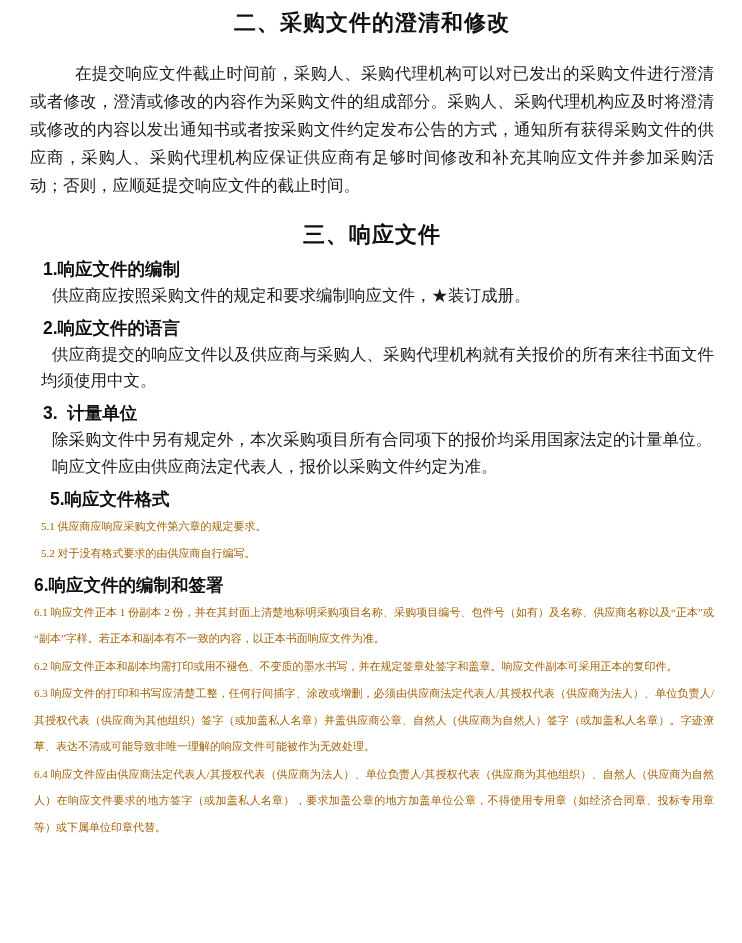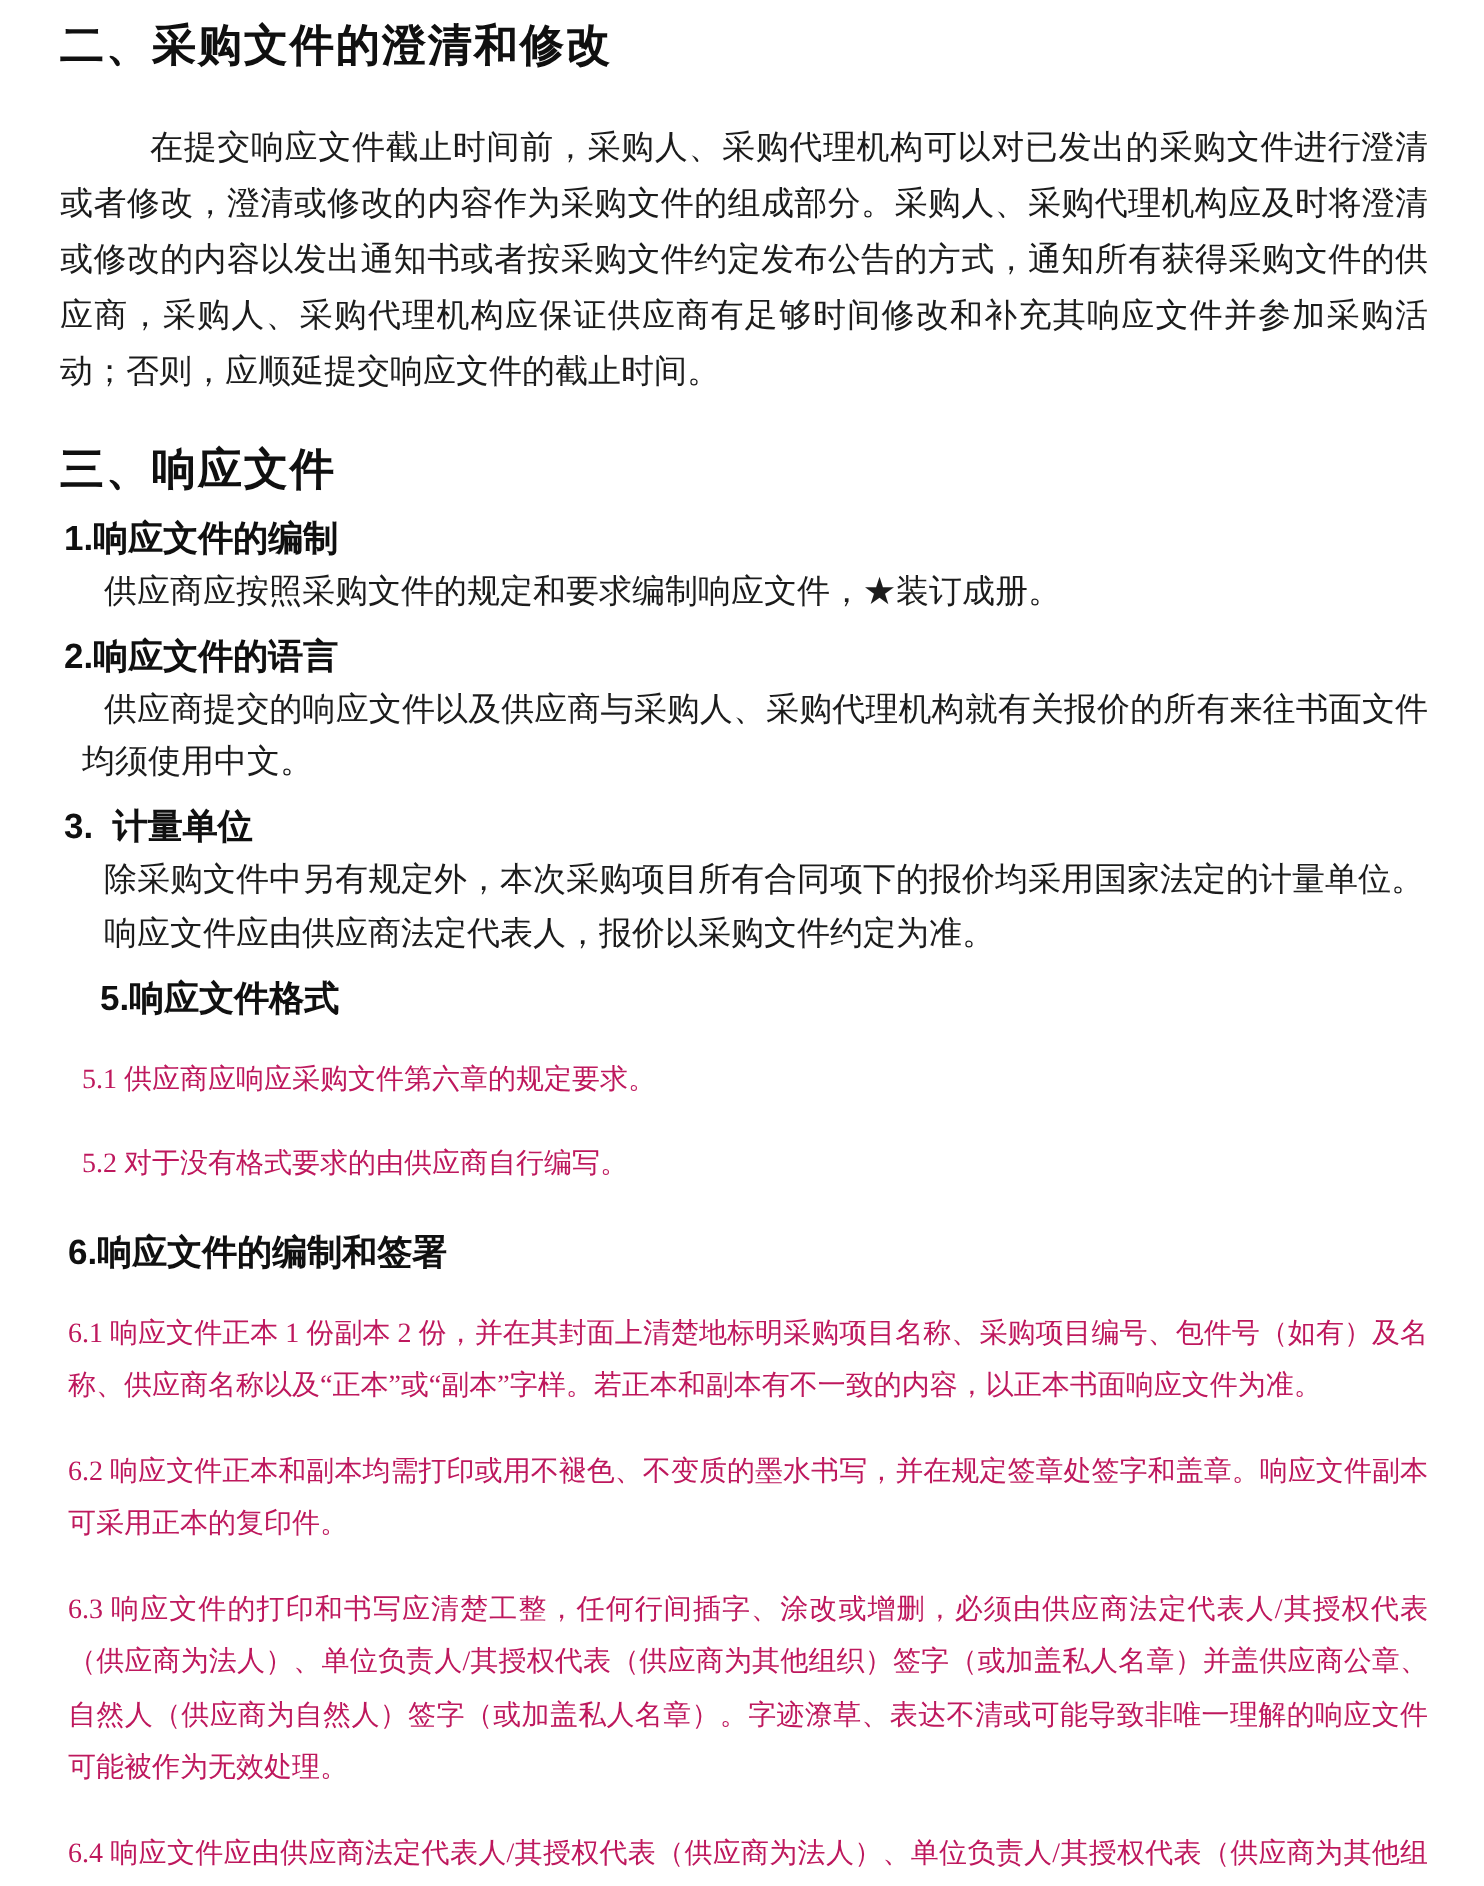--- a/index.html
+++ b/index.html
@@ -16,21 +16,21 @@
     color: #1c1c1c;
     padding: 6px 28px 10px 30px;
     font-family: "Liberation Serif", "DejaVu Serif", serif;
     overflow: hidden;
   }
   .doc-title {
     font-family: "Liberation Sans", "DejaVu Sans", sans-serif;
     font-weight: bold;
     font-size: 22px;
     line-height: 30px;
-    text-align: left;
+    text-align: center;
     color: #101010;
     margin: 0;
     letter-spacing: 1px;
   }
   .doc-title.t2 { margin-top: 2px; margin-bottom: 22px; }
   .doc-title.t3 { margin-top: 20px; margin-bottom: 6px; }
   .opening {
     font-size: 16.5px;
     line-height: 28px;
     text-align: justify;
@@ -40,38 +40,38 @@
   }
   .heading {
     font-family: "Liberation Sans", "DejaVu Sans", sans-serif;
     font-weight: bold;
     font-size: 17.5px;
     line-height: 26px;
     margin: 5px 0 1px 0;
     color: #101010;
     white-space: pre-wrap;
   }
-  .heading.ind-a { margin-left: 2px; }
+  .heading.ind-a { margin-left: 13px; }
   .heading.ind-b { margin-left: 20px; }
   .heading.ind-c { margin-left: 4px; }
   .body-para {
     font-size: 16.5px;
     line-height: 26.5px;
     margin: 1px 0;
     margin-left: 11px;
     text-indent: 11px;
     text-align: justify;
     color: #1c1c1c;
   }
   .clause {
-    font-size: 14px;
+    font-size: 11px;
     line-height: 26.5px;
-    margin: 16px 0;
+    margin: 1px 0;
     text-align: justify;
-    color: #be185d;
+    color: #a16207;
   }
   .clause.ind-b { margin-left: 11px; }
   .clause.ind-c { margin-left: 4px; }
 </style>
 </head>
 <body>
 
 <div class="page">
 
   <h1 class="doc-title t2">二、采购文件的澄清和修改</h1>

